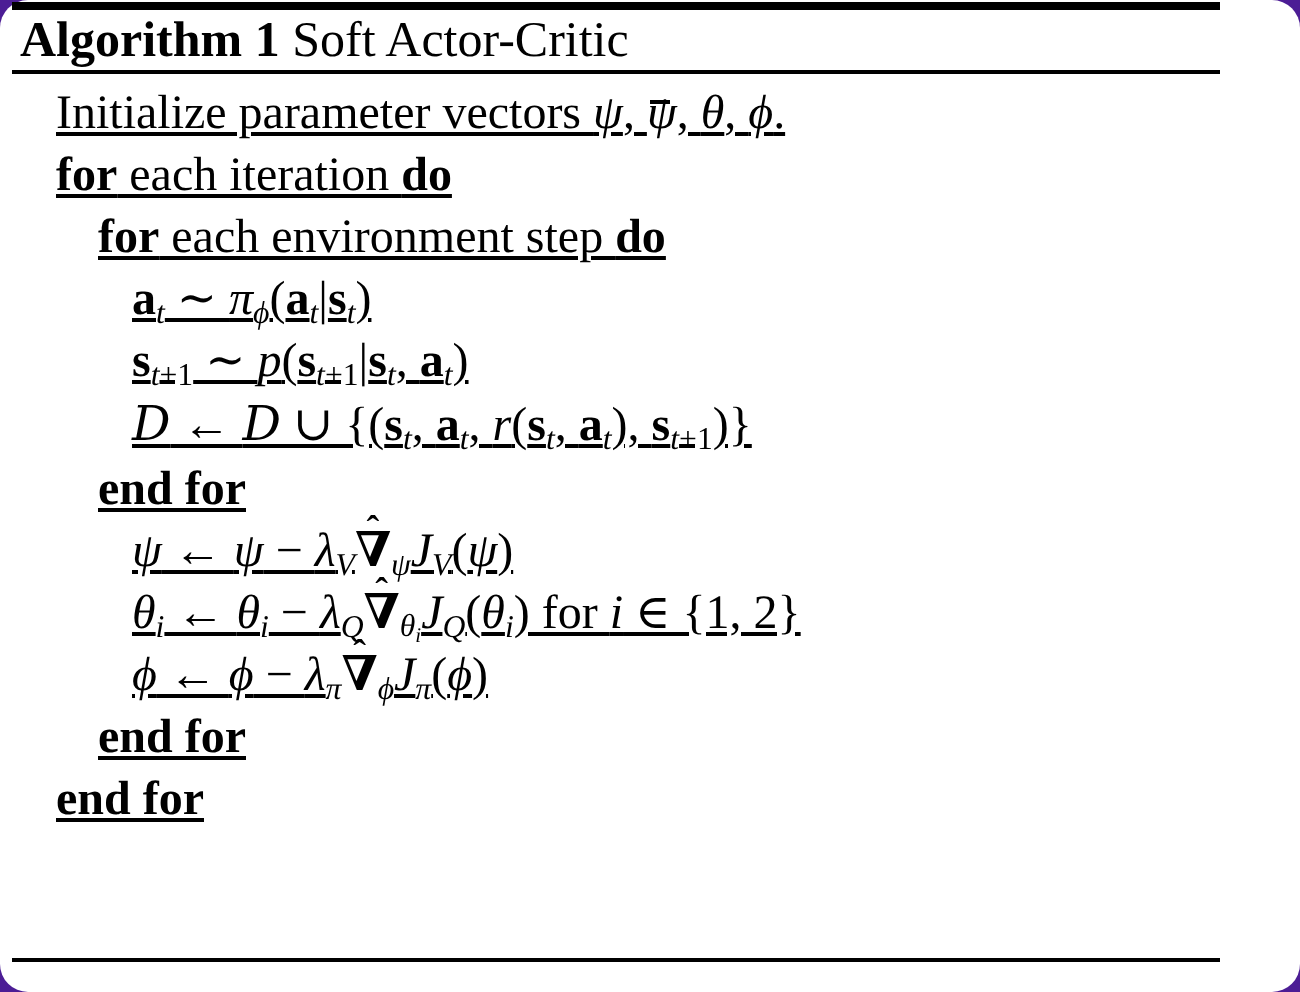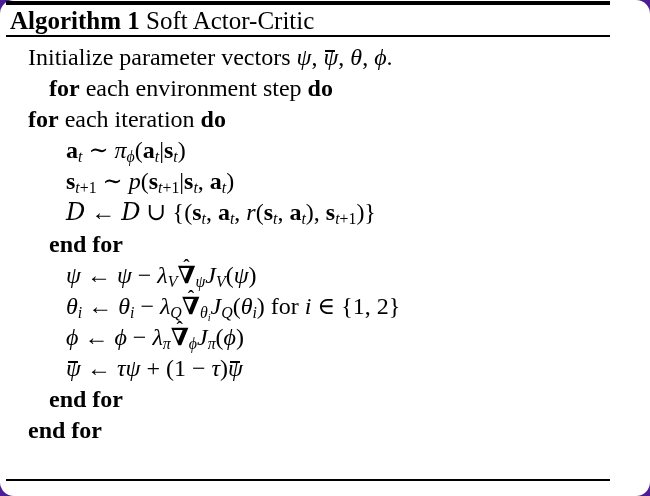--- a/index.html
+++ b/index.html
@@ -7,21 +7,21 @@
   .sheet{position:absolute;inset:0;background:#fff;border-radius:14px;}
   .rule{position:absolute;left:6px;width:604px;background:#000;}
   .rule-top{top:1px;height:4px;}
   .rule-mid{top:35px;height:2px;}
   .rule-bottom{top:479px;height:2px;}
   .caption{position:absolute;left:10px;top:7px;color:#000;
            font-family:"Liberation Serif","DejaVu Serif",serif;font-size:25px;line-height:28px;white-space:nowrap;}
   .caption .cap-label{font-weight:700;}
   .algo-body{position:absolute;left:28px;top:42px;right:8px;}
   .line{color:#000;font-family:"Liberation Serif","DejaVu Serif",serif;
-        font-size:24px;line-height:31.1px;white-space:nowrap;}
+        font-size:24px;line-height:31.1px;white-space:nowrap;text-decoration:underline;}
   .ind1{padding-left:21px;}
   .ind2{padding-left:38px;}
   .rm{font-style:normal;}
   .it{font-style:italic;}
   .bf{font-weight:700;}
   .mbf{font-weight:700;font-style:normal;}
   .scr{font-style:italic;font-family:"DejaVu Serif",serif;}
   sub.ms{font-size:.66em;line-height:0;vertical-align:-0.27em;}
   .hat{position:relative;display:inline-block;line-height:1;}
   .hatm{position:absolute;left:50%;top:-0.36em;transform:translateX(-50%);
@@ -35,28 +35,27 @@
 
 <div class="frame">
   <div class="sheet">
     <div class="rule rule-top"></div>
     <div class="caption">
       <span class="cap-label">Algorithm 1</span><span class="cap-title"> Soft Actor-Critic</span>
     </div>
     <div class="rule rule-mid"></div>
     <div class="algo-body" id="algo-body">
         <div class="line"><span class="rm">Initialize parameter vectors </span><span class="it">ψ</span><span class="rm">, </span><span class="ovl">ψ</span><span class="rm">, </span><span class="it">θ</span><span class="rm">, </span><span class="it">ϕ</span><span class="rm">.</span></div>
+        <div class="line"><span class="bf">for</span><span class="rm"> each iteration </span><span class="bf">do</span></div>
         <div class="line ind1"><span class="bf">for</span><span class="rm"> each environment step </span><span class="bf">do</span></div>
-        <div class="line"><span class="bf">for</span><span class="rm"> each iteration </span><span class="bf">do</span></div>
         <div class="line ind2"><span class="mbf">a</span><sub class="ms"><span class="it">t</span></sub><span class="rm"> ∼ </span><span class="it">π</span><sub class="ms"><span class="it">ϕ</span></sub><span class="rm">(</span><span class="mbf">a</span><sub class="ms"><span class="it">t</span></sub><span class="rm">|</span><span class="mbf">s</span><sub class="ms"><span class="it">t</span></sub><span class="rm">)</span></div>
         <div class="line ind2"><span class="mbf">s</span><sub class="ms"><span class="it">t</span><span class="rm">+1</span></sub><span class="rm"> ∼ </span><span class="it">p</span><span class="rm">(</span><span class="mbf">s</span><sub class="ms"><span class="it">t</span><span class="rm">+1</span></sub><span class="rm">|</span><span class="mbf">s</span><sub class="ms"><span class="it">t</span></sub><span class="rm">, </span><span class="mbf">a</span><sub class="ms"><span class="it">t</span></sub><span class="rm">)</span></div>
         <div class="line ind2"><span class="scr">D</span><span class="rm"> ← </span><span class="scr">D</span><span class="rm"> ∪ {(</span><span class="mbf">s</span><sub class="ms"><span class="it">t</span></sub><span class="rm">, </span><span class="mbf">a</span><sub class="ms"><span class="it">t</span></sub><span class="rm">, </span><span class="it">r</span><span class="rm">(</span><span class="mbf">s</span><sub class="ms"><span class="it">t</span></sub><span class="rm">, </span><span class="mbf">a</span><sub class="ms"><span class="it">t</span></sub><span class="rm">), </span><span class="mbf">s</span><sub class="ms"><span class="it">t</span><span class="rm">+1</span></sub><span class="rm">)}</span></div>
         <div class="line ind1"><span class="bf">end for</span></div>
         <div class="line ind2"><span class="it">ψ</span><span class="rm"> ← </span><span class="it">ψ</span><span class="rm"> − </span><span class="it">λ</span><sub class="ms"><span class="it">V</span></sub><span class="hat"><span class="hatm">ˆ</span><span class="nab">∇</span></span><sub class="ms"><span class="it">ψ</span></sub><span class="it">J</span><sub class="ms"><span class="it">V</span></sub><span class="rm">(</span><span class="it">ψ</span><span class="rm">)</span></div>
         <div class="line ind2"><span class="it">θ</span><sub class="ms"><span class="it">i</span></sub><span class="rm"> ← </span><span class="it">θ</span><sub class="ms"><span class="it">i</span></sub><span class="rm"> − </span><span class="it">λ</span><sub class="ms"><span class="it">Q</span></sub><span class="hat"><span class="hatm">ˆ</span><span class="nab">∇</span></span><sub class="ms"><span class="it">θ</span><sub class="ms"><span class="it">i</span></sub></sub><span class="it">J</span><sub class="ms"><span class="it">Q</span></sub><span class="rm">(</span><span class="it">θ</span><sub class="ms"><span class="it">i</span></sub><span class="rm">) for </span><span class="it">i</span><span class="rm"> ∈ {1, 2}</span></div>
         <div class="line ind2"><span class="it">ϕ</span><span class="rm"> ← </span><span class="it">ϕ</span><span class="rm"> − </span><span class="it">λ</span><sub class="ms"><span class="it">π</span></sub><span class="hat"><span class="hatm">ˆ</span><span class="nab">∇</span></span><sub class="ms"><span class="it">ϕ</span></sub><span class="it">J</span><sub class="ms"><span class="it">π</span></sub><span class="rm">(</span><span class="it">ϕ</span><span class="rm">)</span></div>
-        <div class="line ind2"><span class="ovl">ψ</span><span class="rm"> ← </span><span class="it">τψ</span><span class="rm"> + (1 − </span><span class="it">τ</span><span class="rm">)</span><span class="ovl">ψ</span></div>
         <div class="line ind1"><span class="bf">end for</span></div>
         <div class="line"><span class="bf">end for</span></div>
       </div>
     <div class="rule rule-bottom"></div>
   </div>
 </div>
 
 </body></html>

